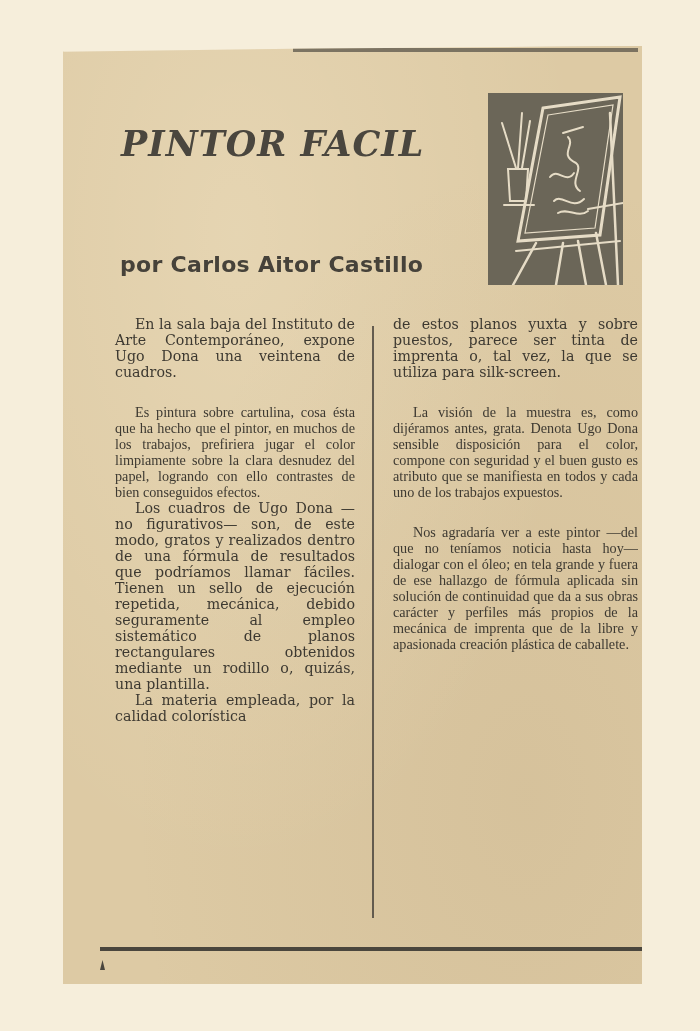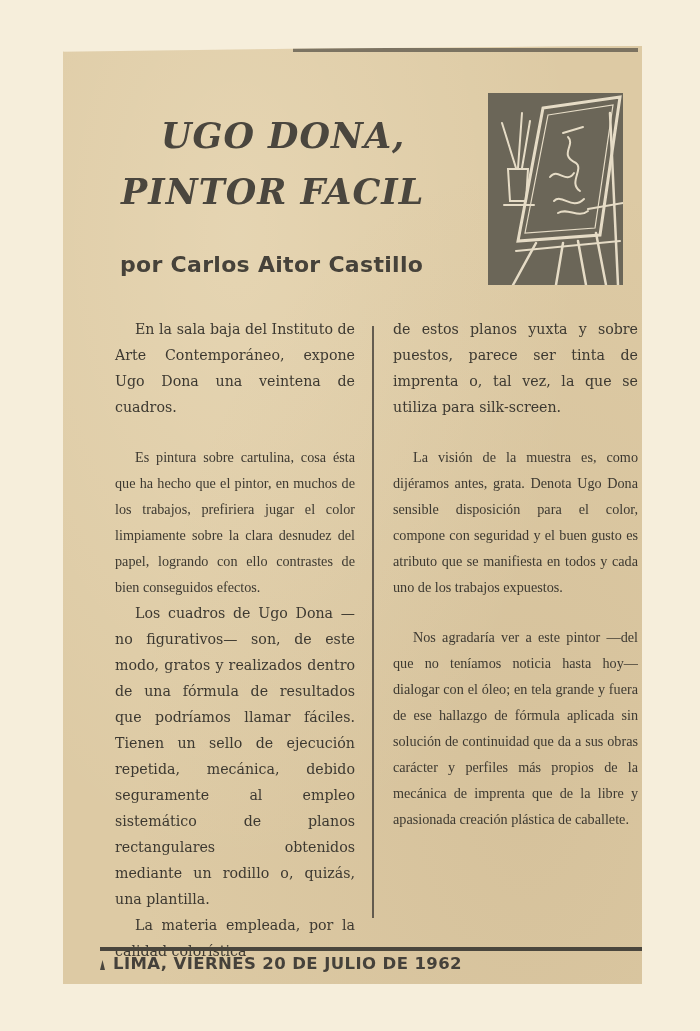--- a/index.html
+++ b/index.html
@@ -43,21 +43,21 @@
     .woodcut {
       position: absolute; left: 425px; top: 47px;
       width: 135px; height: 192px;
       background: #6b6658;
     }
     .woodcut svg { width: 100%; height: 100%; display: block; }
     .col {
       position: absolute; top: 270px;
       width: 240px;
       font-family: "DejaVu Serif", serif;
-      font-size: 14.2px; line-height: 26px;
+      font-size: 14.2px; line-height: 16px;
       color: #3d3931;
       text-align: justify;
       hyphens: none;
     }
     .col.left { left: 52px; }
     .col.right { left: 330px; width: 245px; }
     .col p { margin: 0; text-indent: 20px; }
     .col p.gap { margin-top: 24px; font-family: Liberation Serif, serif; }
     .col p.bold { font-weight: normal; }
     .col-rule {
@@ -80,21 +80,20 @@
       clip-path: polygon(50% 0, 100% 100%, 0 100%);
     }
   </style>
 </head>
 <body>
 
 <div class="clipping">
   <div class="top-rule"></div>
 
   <h1 class="headline" style="margin:0;">
-    <span class="line1">UGO DONA,</span>
     <span class="line2">PINTOR FACIL</span>
   </h1>
 
   <div class="byline">por Carlos Aitor Castillo</div>
 
   <div class="woodcut">
     <svg viewBox="0 0 135 192" preserveAspectRatio="none">
       <rect x="0" y="0" width="135" height="192" fill="#6b6658"></rect>
       <g stroke="#e6dcc6" fill="none" stroke-linecap="round">
 
@@ -125,14 +124,13 @@
   <div class="col-rule"></div>
 
   <div class="col right">
     <p style="text-indent:0;">de estos planos yuxta y sobre puestos, parece ser tinta de imprenta o, tal vez, la que se utiliza para silk-screen.</p>
     <p class="gap">La visión de la muestra es, como dijéramos antes, grata. Denota Ugo Dona sensible disposición para el color, compone con seguridad y el buen gusto es atributo que se manifiesta en todos y cada uno de los trabajos expuestos.</p>
     <p class="gap">Nos agradaría ver a este pintor —del que no teníamos noticia hasta hoy— dialogar con el óleo; en tela grande y fuera de ese hallazgo de fórmula aplicada sin solución de continuidad que da a sus obras carácter y perfiles más propios de la mecánica de imprenta que de la libre y apasionada creación plástica de caballete.</p>
   </div>
 
   <div class="footer-rule"></div>
   <div class="dateline-mark"></div>
-  <div class="dateline">LIMA, VIERNES 20 DE JULIO DE 1962</div>
 </div>
 
 </body></html>

